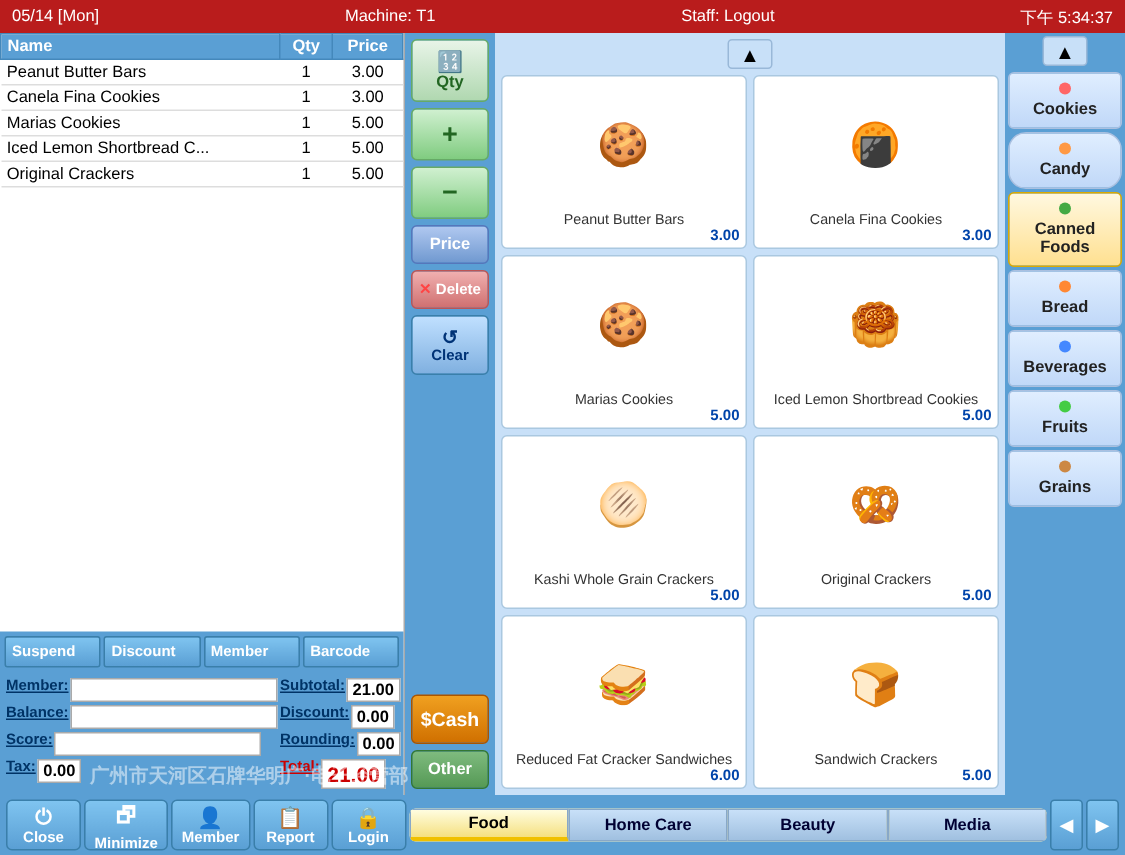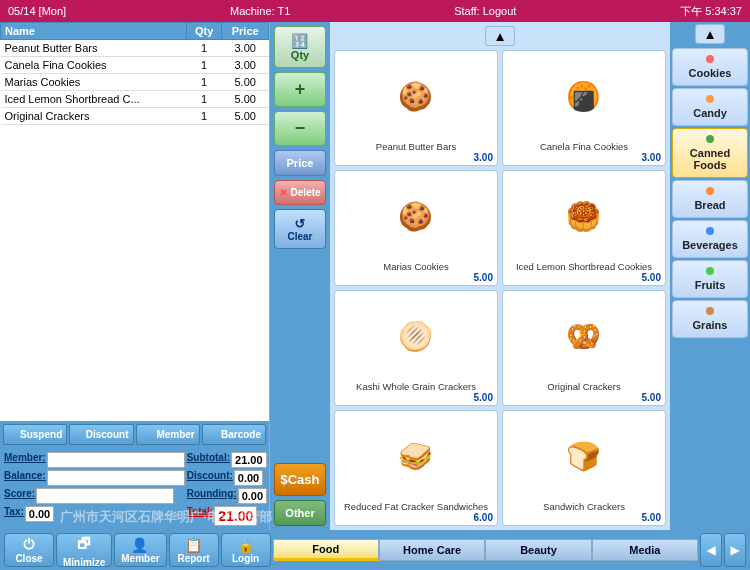--- a/index.html
+++ b/index.html
@@ -7,21 +7,21 @@
       width: 750px;
       height: 570px;
       font-family: Arial, sans-serif;
       font-size: 11px;
       background: #b0d0e8;
       overflow: hidden;
     }
 
     
     .header {
-      background: #be185d;
+      background: #b91c1c;
       color: white;
       display: flex;
       justify-content: space-between;
       align-items: center;
       padding: 2px 8px;
       height: 22px;
       font-size: 11px;
       gap: 12px;
     }
 
@@ -84,21 +84,21 @@
 
     .action-btn {
       flex: 1;
       background: linear-gradient(to bottom, #7fc4f0, #5a9fd4);
       border: 1px solid #3a7faa;
       color: white;
       font-size: 10px;
       font-weight: bold;
       padding: 4px 4px;
       cursor: pointer;
-      text-align: right;
+      text-align: left;
       border-radius: 2px;
     }
 
     
     .info-grid {
       background: #5a9fd4;
       padding: 4px;
       display: grid;
       grid-template-columns: 1fr 1fr;
       gap: 2px;
@@ -604,21 +604,21 @@
 
   <div class="right-panel">
     <div class="right-nav">
       <button class="nav-arrow">▲</button>
     </div>
     <div id="category-list">
         <button class="cat-btn" style="margin-bottom: 2px; width: 100%;">
           <span class="cat-dot" style="background:#ff6666;"></span>
       <span>Cookies</span>
         </button>
-        <button class="cat-btn" style="margin-bottom: 2px; width: 100%;">
+        <button class="cat-btn" style="margin-bottom: 2px; width: 100%; border-radius: 12px;">
           <span class="cat-dot" style="background:#ff9944;"></span>
       <span>Candy</span>
         </button>
         <button class="cat-btn active" style="margin-bottom: 2px; width: 100%;">
           <span class="cat-dot" style="background:#44aa44;"></span>
       <span>Canned Foods</span>
         </button>
         <button class="cat-btn" style="margin-bottom: 2px; width: 100%;">
           <span class="cat-dot" style="background:#ff8833;"></span>
       <span>Bread</span>

